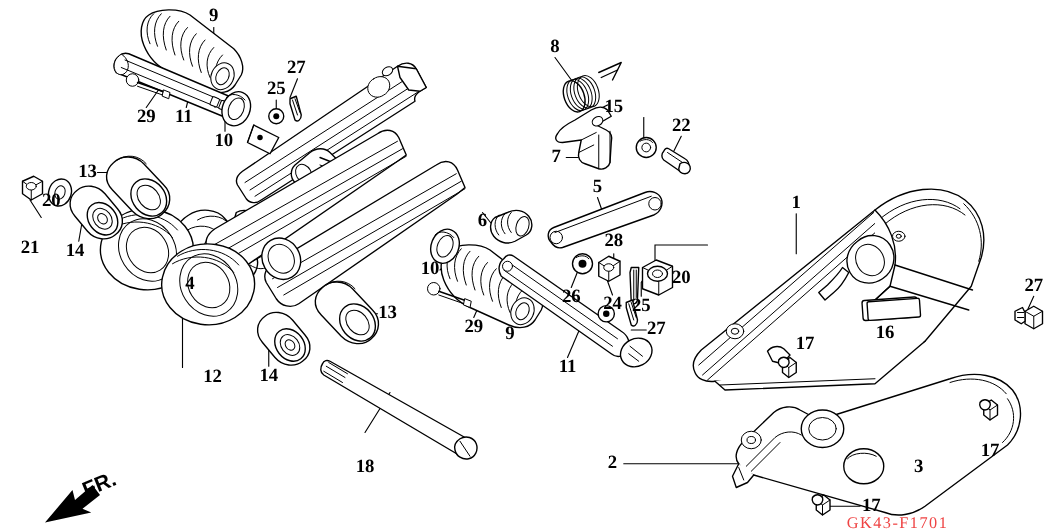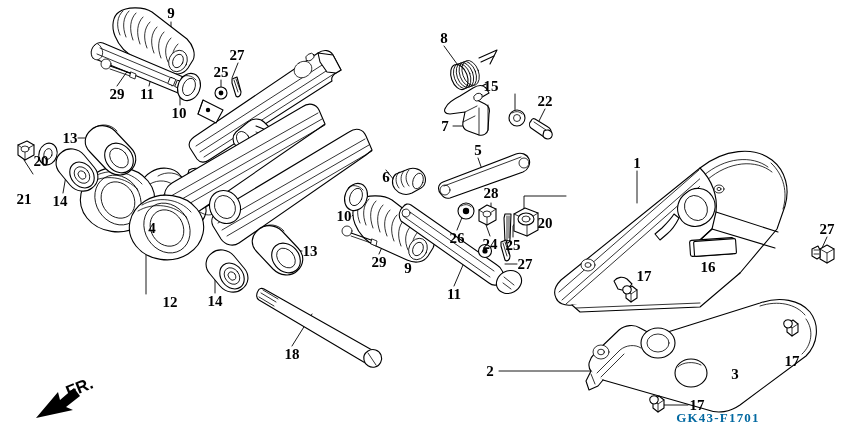--- a/index.html
+++ b/index.html
@@ -28,24 +28,24 @@
     font-size: 15px;
     line-height: 15px;
     color: #000000;
     white-space: nowrap;
     transform: translate(-50%, -50%);
     letter-spacing: 0px;
   }
   .partnum {
     position: absolute;
     font-family: "Liberation Serif", "DejaVu Serif", serif;
-    font-weight: bold;
+    font-weight: normal;
     font-size: 13px;
     letter-spacing: 1.2px;
-    color: #0369a1;
+    color: #ef4444;
     white-space: nowrap;
     transform: translate(-50%, -50%);
   }
   .fr-label {
     position: absolute;
     font-family: "Liberation Sans", "DejaVu Sans", sans-serif;
     font-weight: bold;
     font-size: 17px;
     color: #000000;
     white-space: nowrap;
@@ -502,21 +502,21 @@
   <div class="callout" style="left:146px; top:302px;margin-left:24px;">12</div>
   <div class="callout" style="left:70px;  top:138px;">13</div>
   <div class="callout" style="left:310px; top:251px;">13</div>
   <div class="callout" style="left:60px;  top:201px;">14</div>
   <div class="callout" style="left:215px; top:301px;">14</div>
   <div class="callout" style="left:491px; top:86px;">15</div>
   <div class="callout" style="left:708px; top:267px;">16</div>
   <div class="callout" style="left:644px; top:276px;">17</div>
   <div class="callout" style="left:792px; top:361px;">17</div>
   <div class="callout" style="left:697px; top:405px;">17</div>
-  <div class="callout" style="left:292px; top:354px;">18</div>
+  <div class="callout" style="left:292px; top:374px;">18</div>
   <div class="callout" style="left:41px;  top:161px;">20</div>
   <div class="callout" style="left:545px; top:223px;">20</div>
   <div class="callout" style="left:24px;  top:174px;margin-top:25px;">21</div>
   <div class="callout" style="left:545px; top:101px;">22</div>
   <div class="callout" style="left:827px; top:229px;">27</div>
   <div class="callout" style="left:490px; top:244px;">24</div>
   <div class="callout" style="left:221px; top:72px;">25</div>
   <div class="callout" style="left:513px; top:245px;">25</div>
   <div class="callout" style="left:457px; top:238px;">26</div>
   <div class="callout" style="left:237px; top:55px;">27</div>

